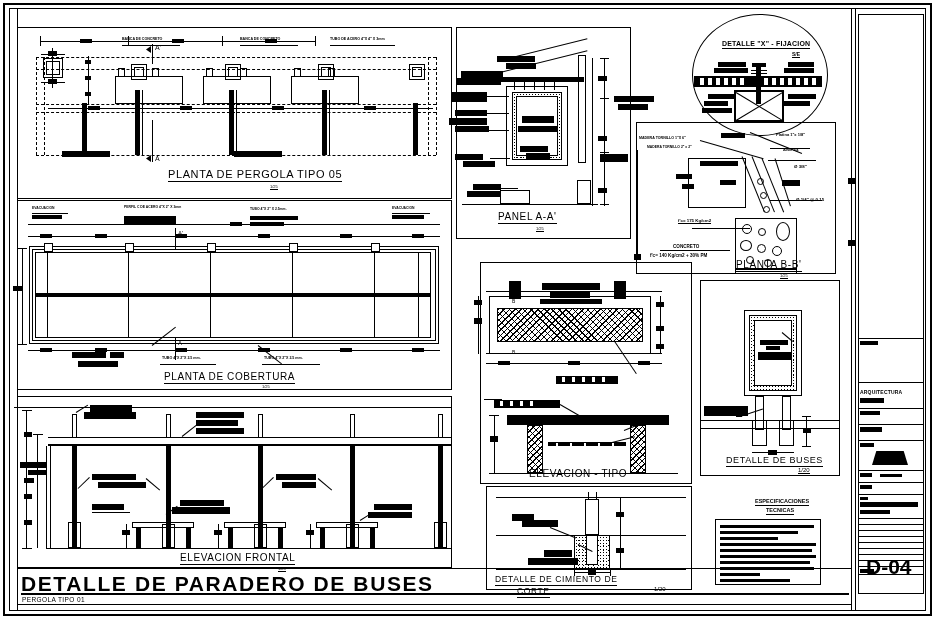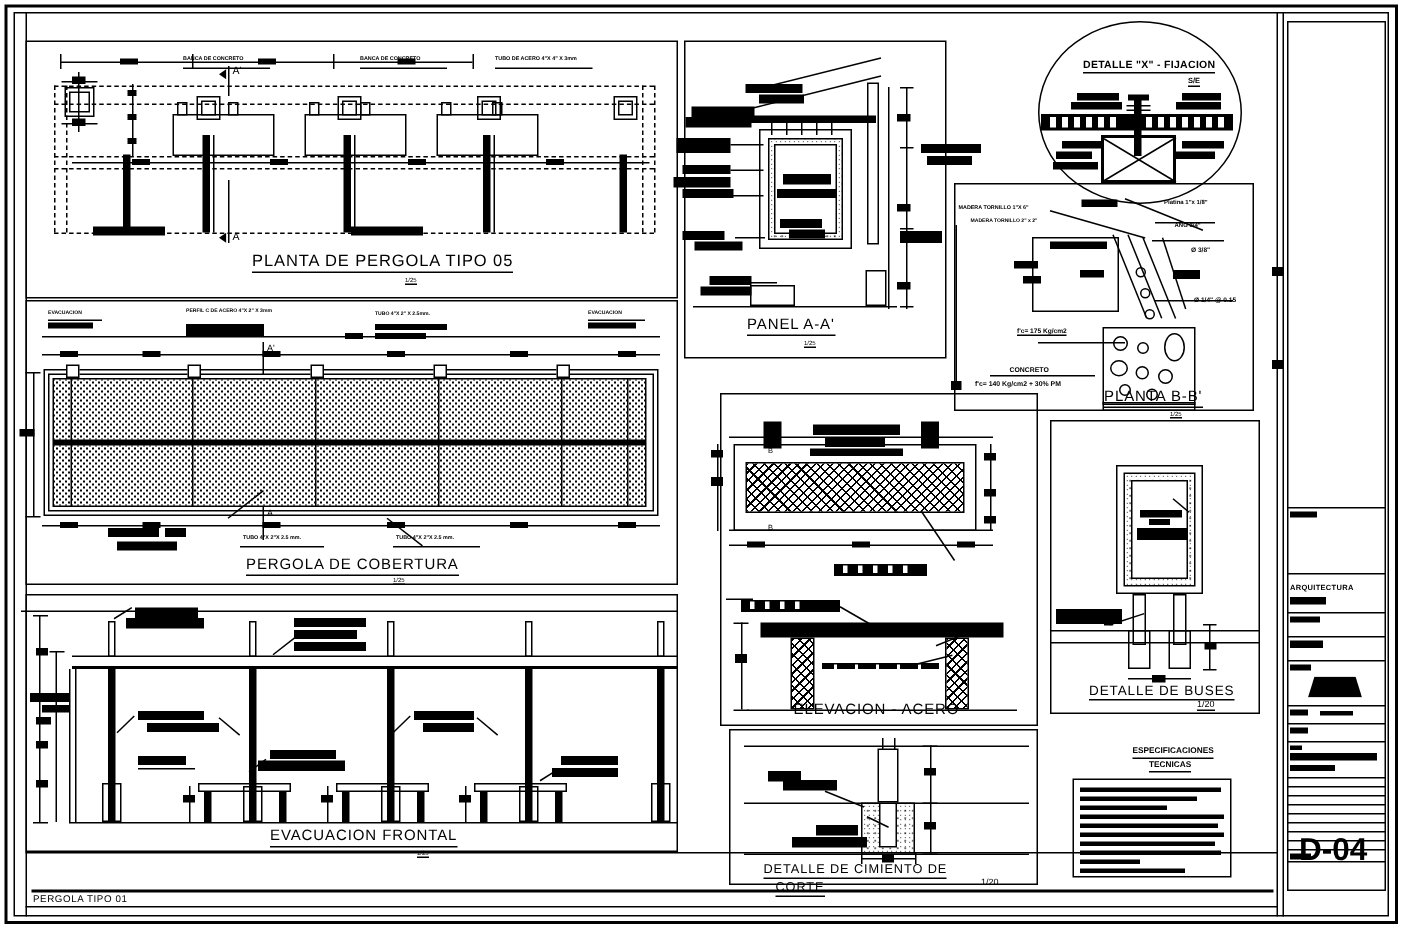--- a/index.html
+++ b/index.html
@@ -269,21 +269,21 @@
     <div class="txt" style="left:162px; top:357px; font-size:3.6px; font-weight:bold;">TUBO  4"X 2"X 2.5 mm.</div>
 
     <div class="ln" style="left:258px; top:345px; width:30px; height:1px; transform: rotate(38deg); transform-origin: left center;"></div>
     <div class="ln" style="left:262px; top:364px; width:58px; height:1px;"></div>
     <div class="txt" style="left:264px; top:357px; font-size:3.6px; font-weight:bold;">TUBO  4"X 2"X 2.5 mm.</div>
 
     <div class="blob" style="left:72px; top:352px; width:34px; height:6px;"></div>
     <div class="blob" style="left:110px; top:352px; width:14px; height:6px;"></div>
     <div class="blob" style="left:78px; top:361px; width:40px; height:6px;"></div>
 
-    <div class="ttl" style="left:164px; top:371px; font-size:10px;">PERGOLA DE COBERTURA</div>
+    <div class="ttl" style="left:164px; top:371px; font-size:10px;">PLANTA DE COBERTURA</div>
     <div class="scl" style="left:262px; top:384px;">1/25</div>
   </div>
 
   <div>
 
     <div class="ln" style="left:14px; top:407px; width:438px; height:1px;"></div>
     <div class="ln" style="left:48px; top:437px; width:404px; height:1px;"></div>
     <div class="ln" style="left:48px; top:444px; width:404px; height:2px;"></div>
 
     <div class="box" style="left:72px; top:414px; width:5px; height:24px;"></div>
@@ -362,21 +362,21 @@
     <div class="ln" style="left:92px; top:512px; width:38px; height:1px;"></div>
 
     <div class="blob" style="left:180px; top:500px; width:44px; height:6px;"></div>
     <div class="blob" style="left:172px; top:507px; width:58px; height:7px;"></div>
     <div class="ln" style="left:166px; top:514px; width:14px; height:1px; transform: rotate(-36deg); transform-origin: left center;"></div>
 
     <div class="blob" style="left:374px; top:504px; width:38px; height:6px;"></div>
     <div class="blob" style="left:368px; top:512px; width:44px; height:6px;"></div>
     <div class="ln" style="left:360px; top:520px; width:12px; height:1px; transform: rotate(-32deg); transform-origin: left center;"></div>
 
-    <div class="ttl" style="left:180px; top:552px; font-size:10px;">EVACUACION FRONTAL</div>
+    <div class="ttl" style="left:180px; top:552px; font-size:10px;">ELEVACION FRONTAL</div>
     <div class="scl" style="left:278px; top:566px;">1/25</div>
   </div>
 
   <div>
 
     <div class="ln" style="left:500px; top:60px; width:90px; height:1px; transform: rotate(-14deg); transform-origin: left center;"></div>
     <div class="ln" style="left:500px; top:72px; width:90px; height:1px; transform: rotate(-14deg); transform-origin: left center;"></div>
     <div class="blob" style="left:500px; top:77px; width:84px; height:5px;"></div>
 
     <div class="box" style="left:578px; top:55px; width:8px; height:108px;"></div>
@@ -598,21 +598,21 @@
     <div class="ln" style="left:560px; top:404px; width:24px; height:1px; transform: rotate(30deg); transform-origin: left center;"></div>
 
     <div class="ln" style="left:600px; top:445px; width:36px; height:1px; transform: rotate(-14deg); transform-origin: left center;"></div>
     <div class="ln" style="left:624px; top:430px; width:26px; height:1px; transform: rotate(-22deg); transform-origin: left center;"></div>
 
     <div class="ln" style="left:494px; top:415px; width:1px; height:58px;"></div>
     <div class="ln" style="left:489px; top:415px; width:10px; height:1px;"></div>
     <div class="ln" style="left:489px; top:473px; width:10px; height:1px;"></div>
     <div class="blob" style="left:490px; top:436px; width:8px; height:6px;"></div>
 
-    <div class="ttl" style="left:529px; top:468px; font-size:10px; border:none;">ELEVACION - ACERO</div>
+    <div class="ttl" style="left:529px; top:468px; font-size:10px; border:none;">ELEVACION - TIPO</div>
   </div>
 
   <div>
     <div class="box" style="left:744px; top:310px; width:58px; height:86px;"></div>
     <div class="hatch-speck" style="left:749px; top:315px; width:48px; height:76px;"></div>
     <div class="box" style="left:754px; top:320px; width:38px; height:66px; background:#fff;"></div>
 
     <div class="blob" style="left:760px; top:340px; width:28px; height:5px;"></div>
     <div class="blob" style="left:766px; top:346px; width:14px; height:4px;"></div>
     <div class="blob" style="left:758px; top:352px; width:34px; height:8px;"></div>
@@ -666,21 +666,21 @@
     <div class="ln" style="left:610px; top:568px; width:1px; height:8px;"></div>
     <div class="blob" style="left:588px; top:570px; width:8px; height:5px;"></div>
 
     <div class="blob" style="left:512px; top:514px; width:22px; height:7px;"></div>
     <div class="blob" style="left:522px; top:520px; width:36px; height:7px;"></div>
     <div class="ln" style="left:550px; top:527px; width:28px; height:1px; transform: rotate(22deg); transform-origin: left center;"></div>
     <div class="blob" style="left:544px; top:550px; width:28px; height:7px;"></div>
     <div class="blob" style="left:528px; top:558px; width:50px; height:7px;"></div>
     <div class="ln" style="left:578px; top:544px; width:16px; height:1px; transform: rotate(26deg); transform-origin: left center;"></div>
 
-    <div class="ttl" style="left:509px; top:574px; font-size:8.5px;">DETALLE DE CIMIENTO DE</div>
+    <div class="ttl" style="left:495px; top:574px; font-size:8.5px;">DETALLE DE CIMIENTO DE</div>
     <div class="ttl" style="left:517px; top:586px; font-size:8.5px;">CORTE</div>
     <div class="txt" style="left:654px; top:586px; font-size:6px;">1/20</div>
   </div>
 
   <div>
     <div class="txt" style="left:755px; top:499px; font-size:5.5px; font-weight:bold; border-bottom:1px solid #000;">ESPECIFICACIONES</div>
     <div class="txt" style="left:766px; top:508px; font-size:5.5px; font-weight:bold; border-bottom:1px solid #000;">TECNICAS</div>
 
     <div class="box" style="left:715px; top:519px; width:106px; height:66px;"></div>
     <div class="spec-line" style="left:720px; top:525px; width:94px;"></div>
@@ -738,19 +738,20 @@
     <div class="ln" style="left:858px; top:554px; width:66px; height:1px;"></div>
     <div class="ln" style="left:858px; top:560px; width:66px; height:1px;"></div>
     <div class="ln" style="left:858px; top:566px; width:66px; height:1px;"></div>
 
     <div class="blob" style="left:860px; top:569px; width:14px; height:4px;"></div>
     <div class="ln" style="left:858px; top:574px; width:66px; height:1px;"></div>
     <div id="tb-sheetno">D-04</div>
   </div>
 
   <div class="ln" style="left:17px; top:568px; width:835px; height:1px;"></div>
+  <div id="main-title">DETALLE DE PARADERO DE BUSES</div>
   <div class="ln" style="left:21px; top:593px; width:828px; height:2px;"></div>
   <div id="main-subtitle">PERGOLA TIPO 01</div>
   <div class="ln" style="left:17px; top:604px; width:835px; height:1px;"></div>
 
   <div class="ln" style="left:17px; top:8px; width:1px; height:603px;"></div>
 
 </div>
 
 </body></html>

